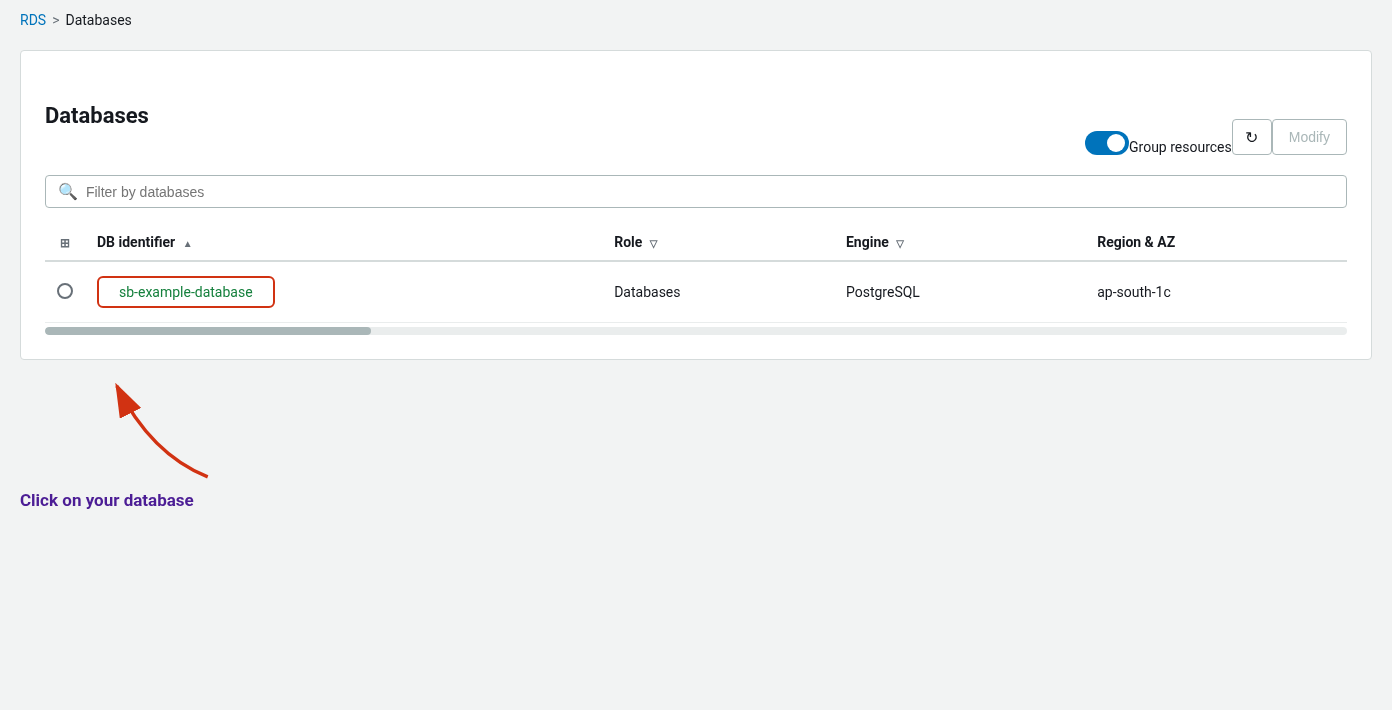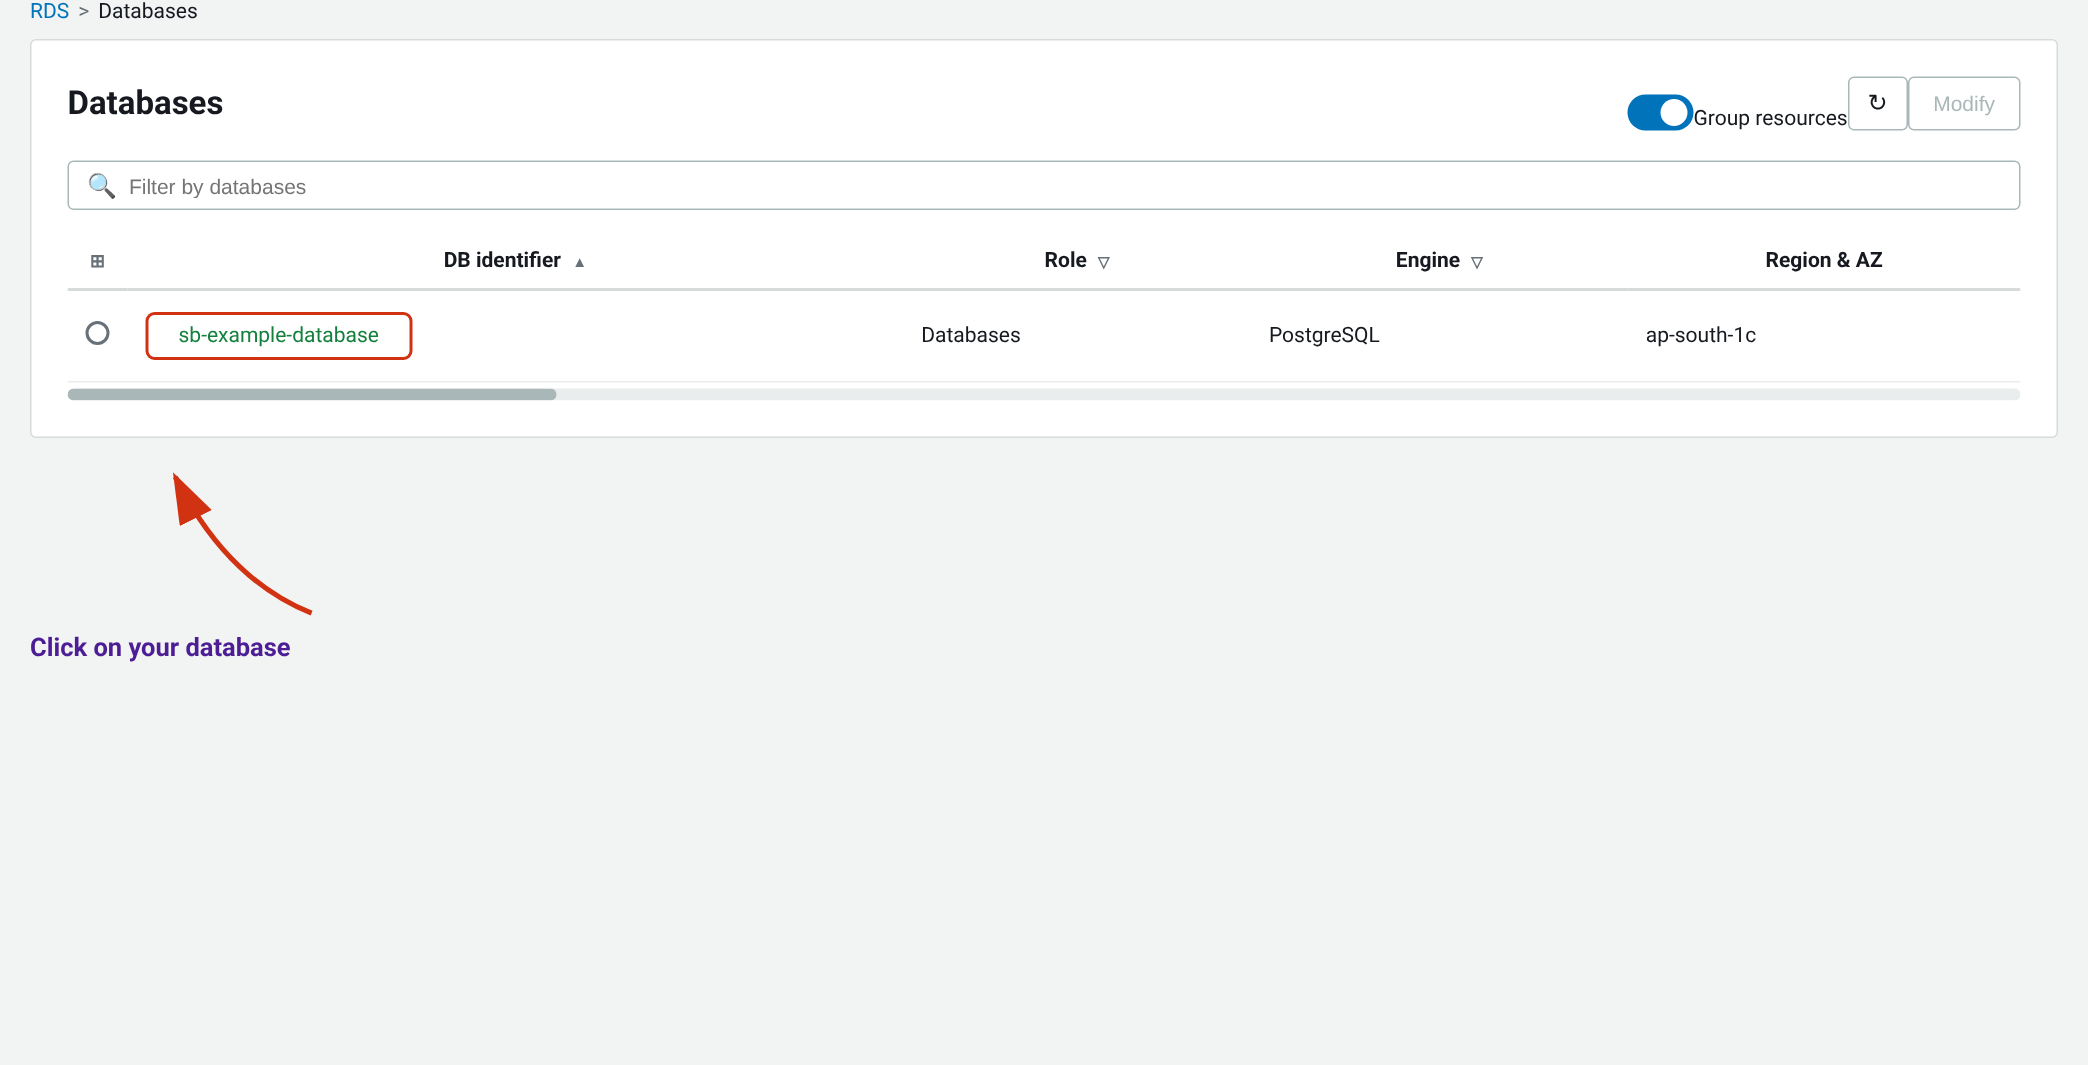--- a/index.html
+++ b/index.html
@@ -5,21 +5,21 @@
     * { box-sizing: border-box; margin: 0; padding: 0; }
     body {
       font-family: -apple-system, BlinkMacSystemFont, "Segoe UI", Roboto, sans-serif;
       background: #f2f3f3;
       color: #16191f;
       font-size: 14px;
       min-height: 710px;
     }
 
     .breadcrumb-bar {
-      padding: 0 20px;
+      padding: 12px 20px;
       display: flex;
       align-items: center;
       gap: 6px;
       background: #f2f3f3;
     }
 
     .breadcrumb-link {
       color: #0073bb;
       cursor: pointer;
       font-size: 14px;
@@ -116,20 +116,21 @@
 
     .modify-button {
       border: 1px solid #aab7b8;
       background: #fff;
       border-radius: 4px;
       padding: 6px 16px;
       height: 36px;
       cursor: pointer;
       font-size: 14px;
       color: #aab7b8;
+      margin-top: 44px;
     }
 
     .search-bar {
       display: flex;
       align-items: center;
       border: 1px solid #aab7b8;
       border-radius: 4px;
       padding: 6px 12px;
       margin-bottom: 16px;
       background: #fff;
@@ -159,21 +160,21 @@
     table {
       width: 100%;
       border-collapse: collapse;
     }
 
     thead tr {
       border-bottom: 2px solid #d5dbdb;
     }
 
     th {
-      text-align: center;
+      text-align: left;
       padding: 10px 12px;
       font-weight: 700;
       font-size: 14px;
       color: #16191f;
       white-space: nowrap;
     }
 
     th .sort-icon {
       margin-left: 4px;
       font-size: 10px;

